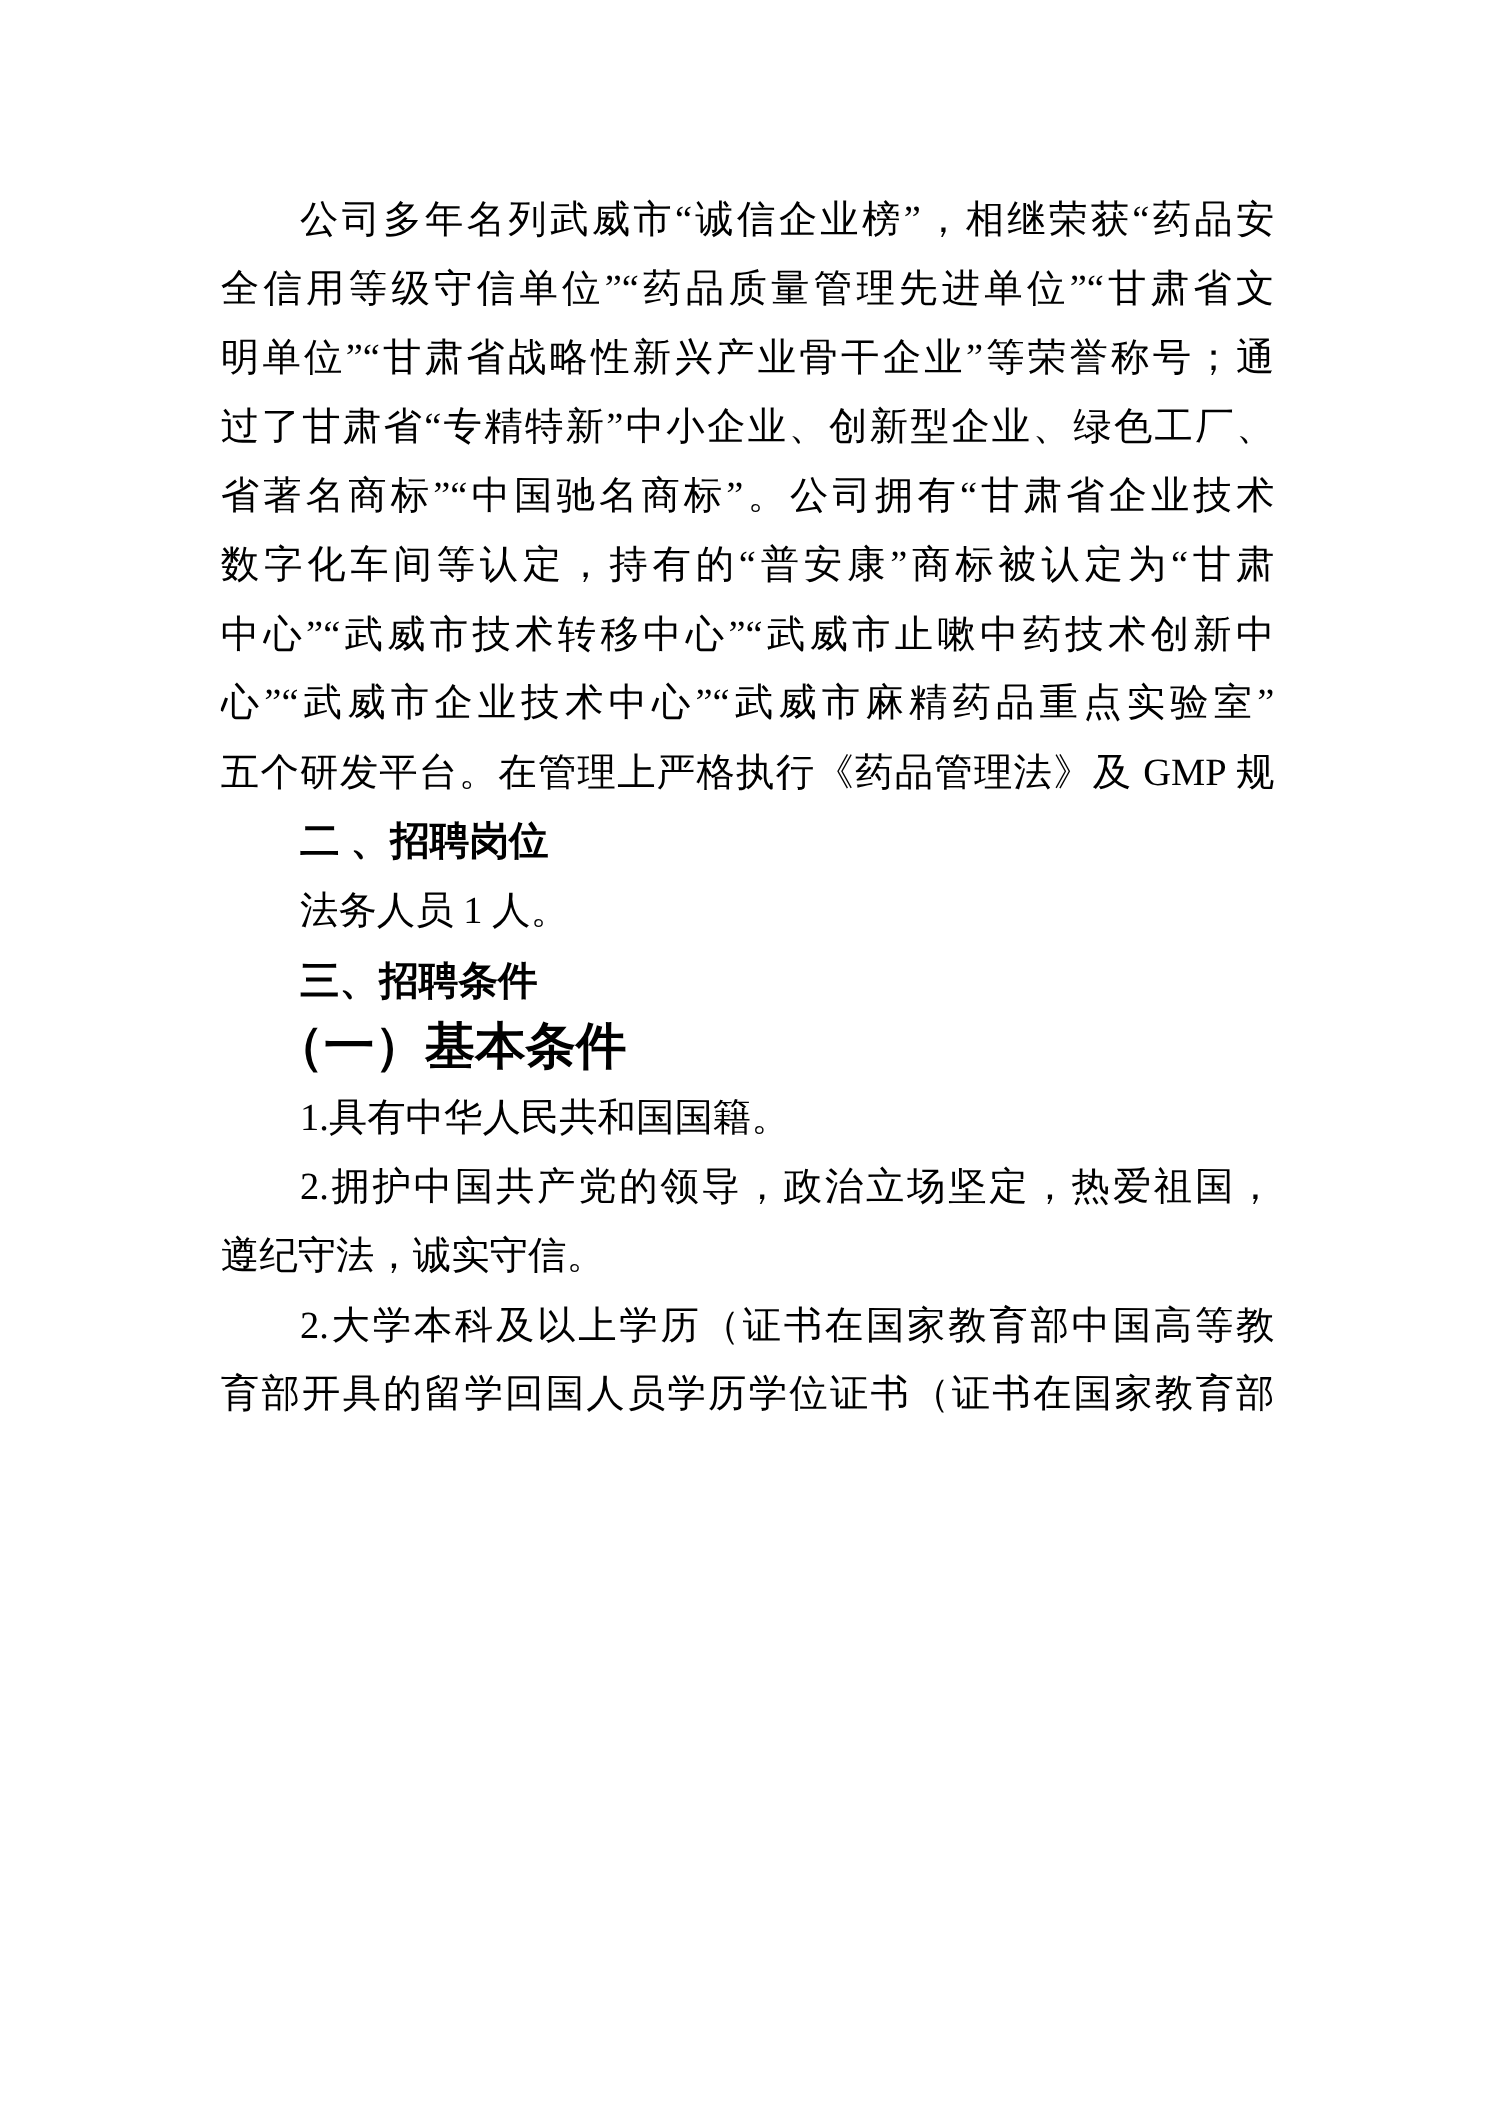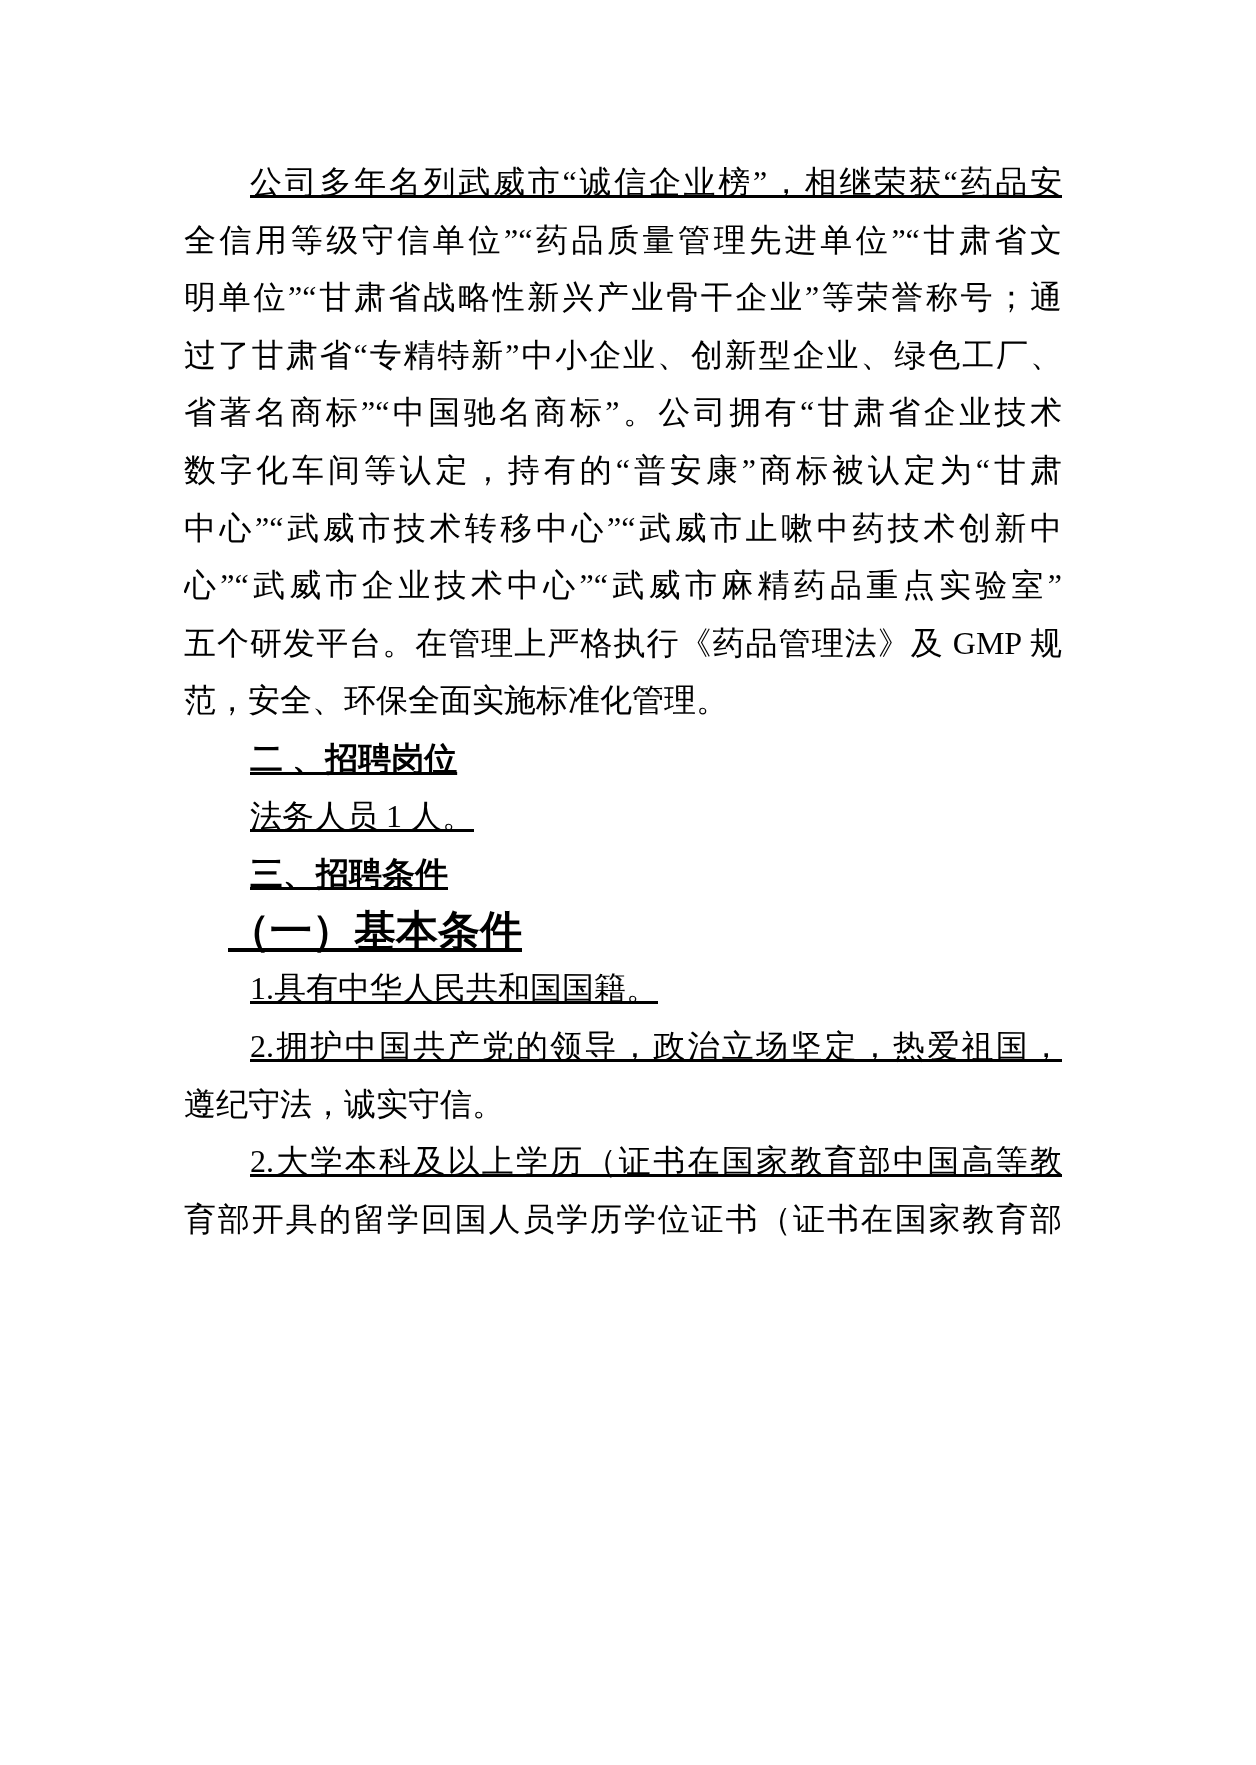--- a/index.html
+++ b/index.html
@@ -31,21 +31,20 @@
     text-justify: inter-character;
     font-size: 32px;
     letter-spacing: 0;
     white-space: normal;
   }
   .line.no-stretch {
     text-align-last: left;
   }
   .line.indent {
     text-indent: 66px;
-    text-decoration: underline;
   }
   .para .line {
     font-family: "Liberation Serif", "DejaVu Serif", serif;
     font-weight: normal;
   }
   .h-sans .line {
     font-family: "Liberation Sans", "DejaVu Sans", sans-serif;
     font-weight: bold;
     font-size: 33px;
   }
@@ -65,21 +64,20 @@
     <div class="para">
       <div class="line indent">公司多年名列武威市“诚信企业榜”，相继荣获“药品安</div>
       <div class="line">全信用等级守信单位”“药品质量管理先进单位”“甘肃省文</div>
       <div class="line">明单位”“甘肃省战略性新兴产业骨干企业”等荣誉称号；通</div>
       <div class="line">过了甘肃省“专精特新”中小企业、创新型企业、绿色工厂、</div>
       <div class="line">省著名商标”“中国驰名商标”。公司拥有“甘肃省企业技术</div>
       <div class="line">数字化车间等认定，持有的“普安康”商标被认定为“甘肃</div>
       <div class="line">中心”“武威市技术转移中心”“武威市止嗽中药技术创新中</div>
       <div class="line">心”“武威市企业技术中心”“武威市麻精药品重点实验室”</div>
       <div class="line">五个研发平台。在管理上严格执行《药品管理法》及 GMP 规</div>
-      <div class="line no-stretch">范，安全、环保全面实施标准化管理。</div>
     </div>
     <div class="h-sans">
       <div class="line indent no-stretch">二 、招聘岗位</div>
     </div>
     <div class="para">
       <div class="line indent no-stretch">法务人员 1 人。</div>
     </div>
     <div class="h-sans">
       <div class="line indent no-stretch">三、招聘条件</div>
     </div>

